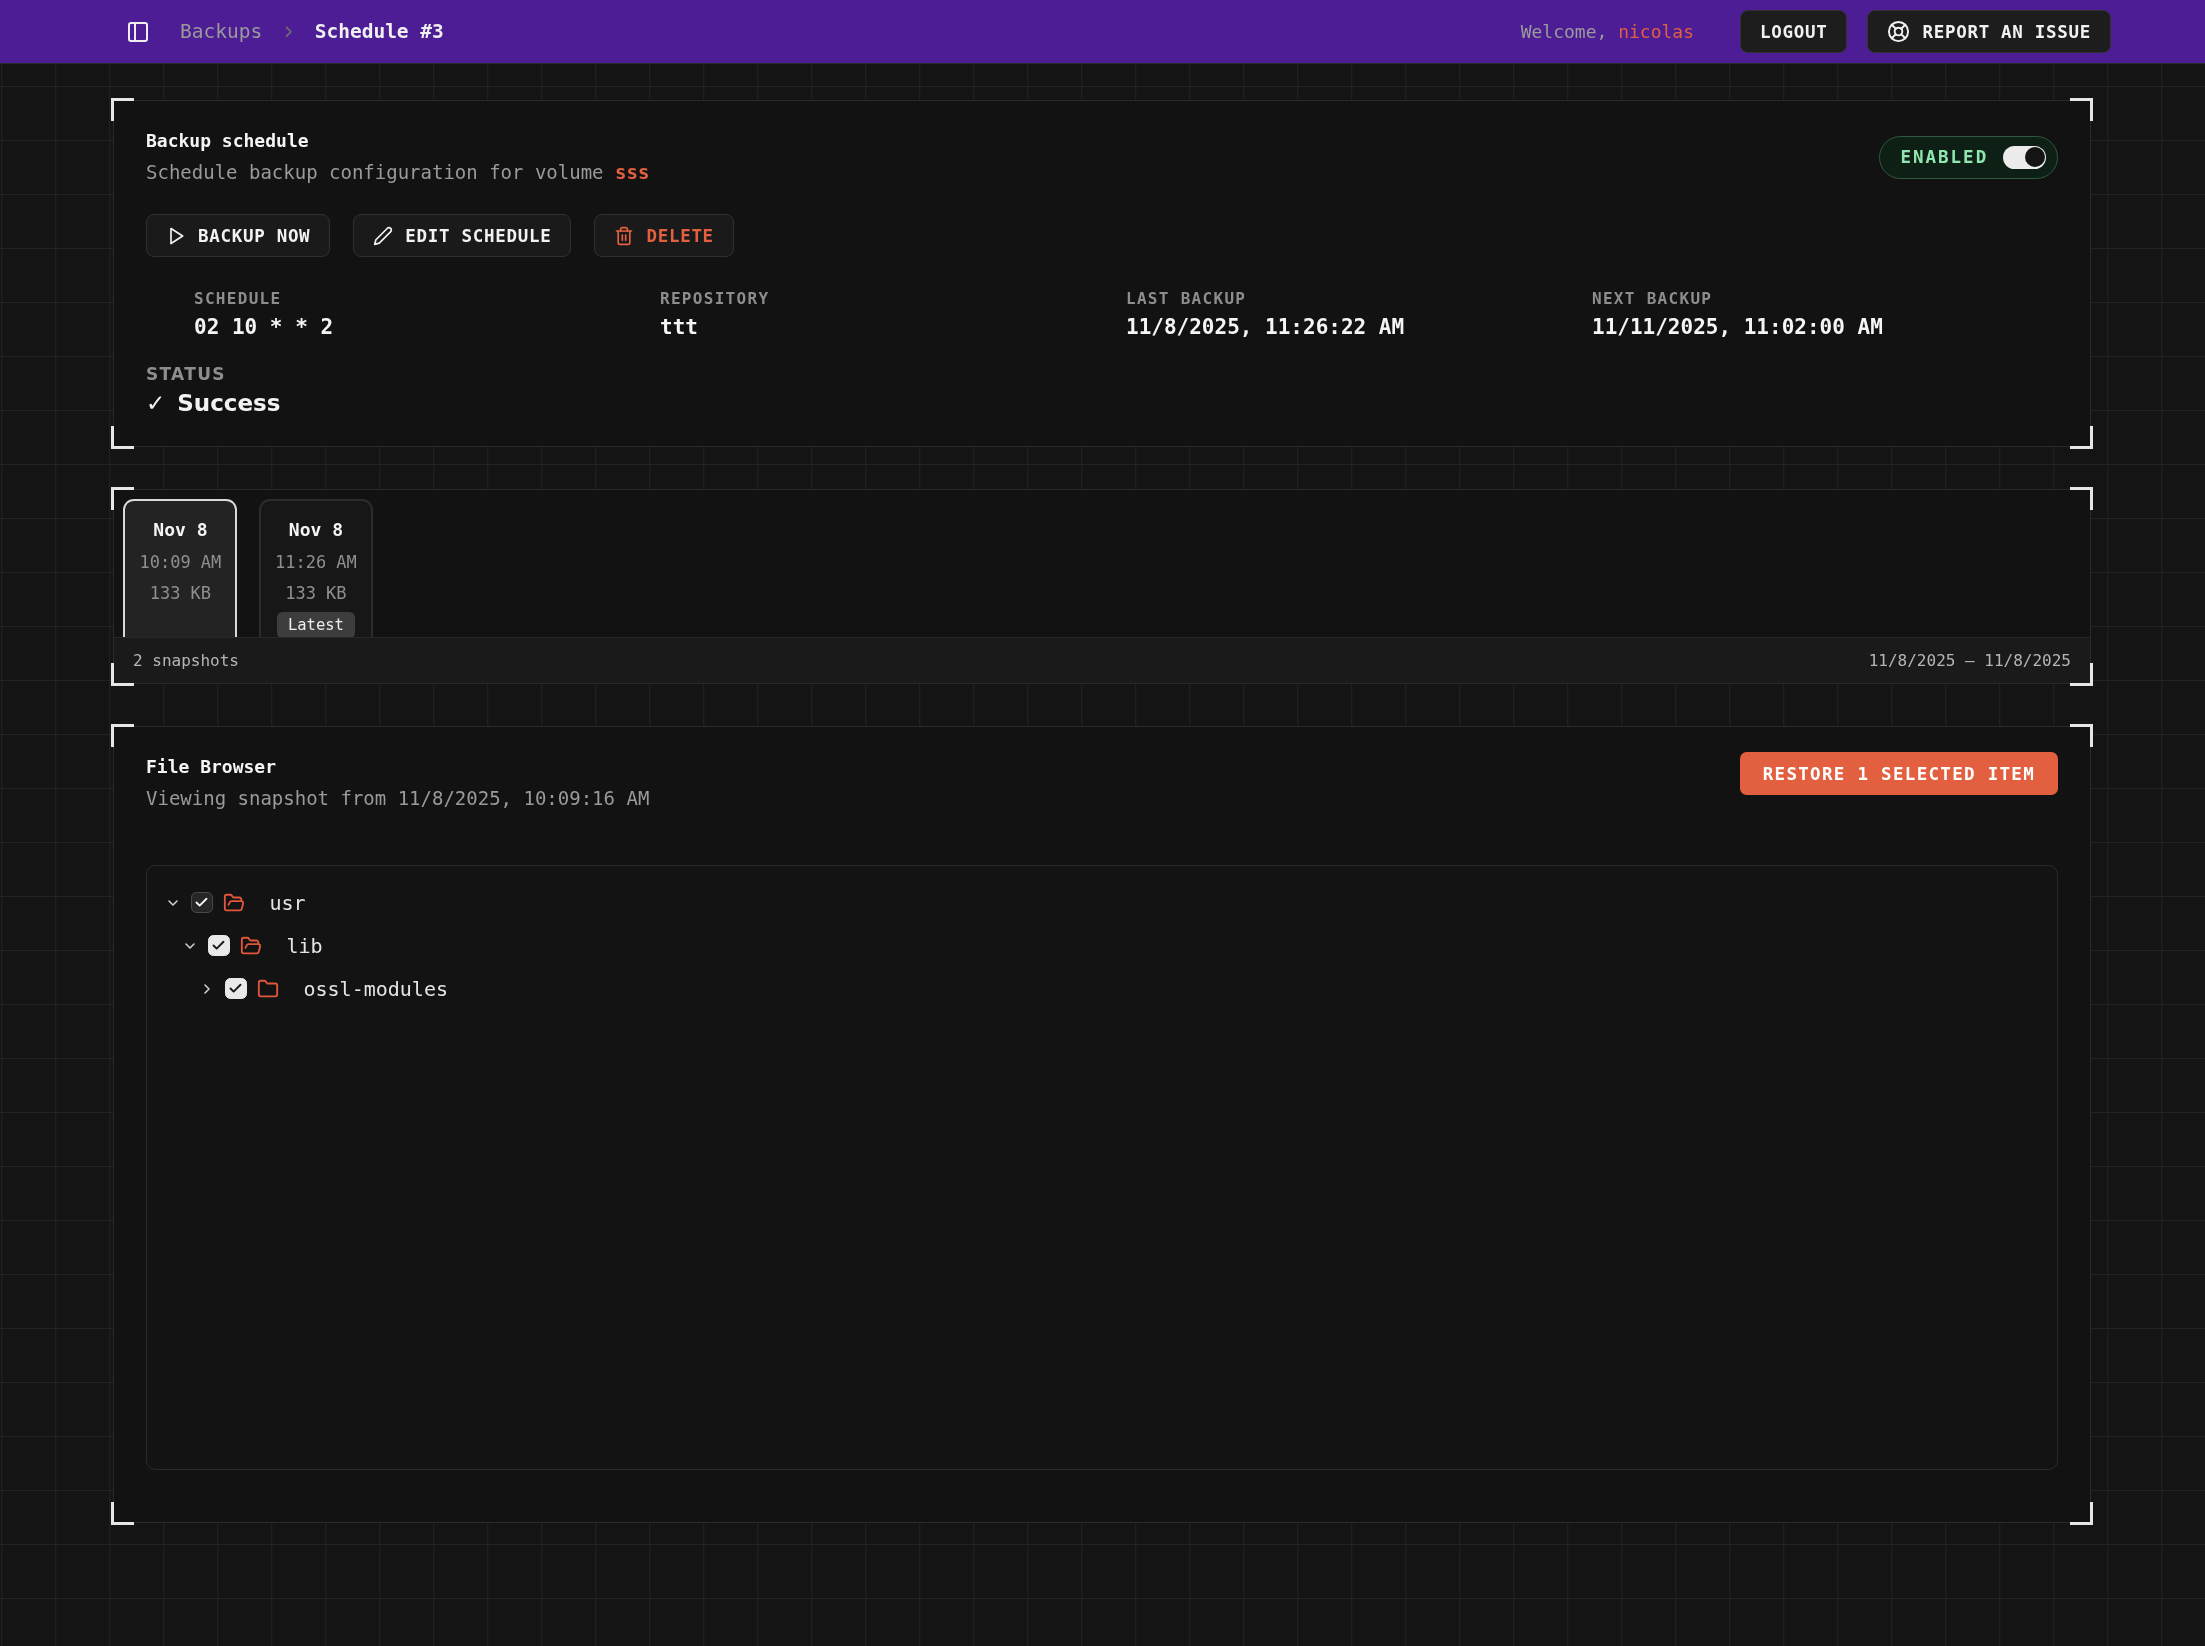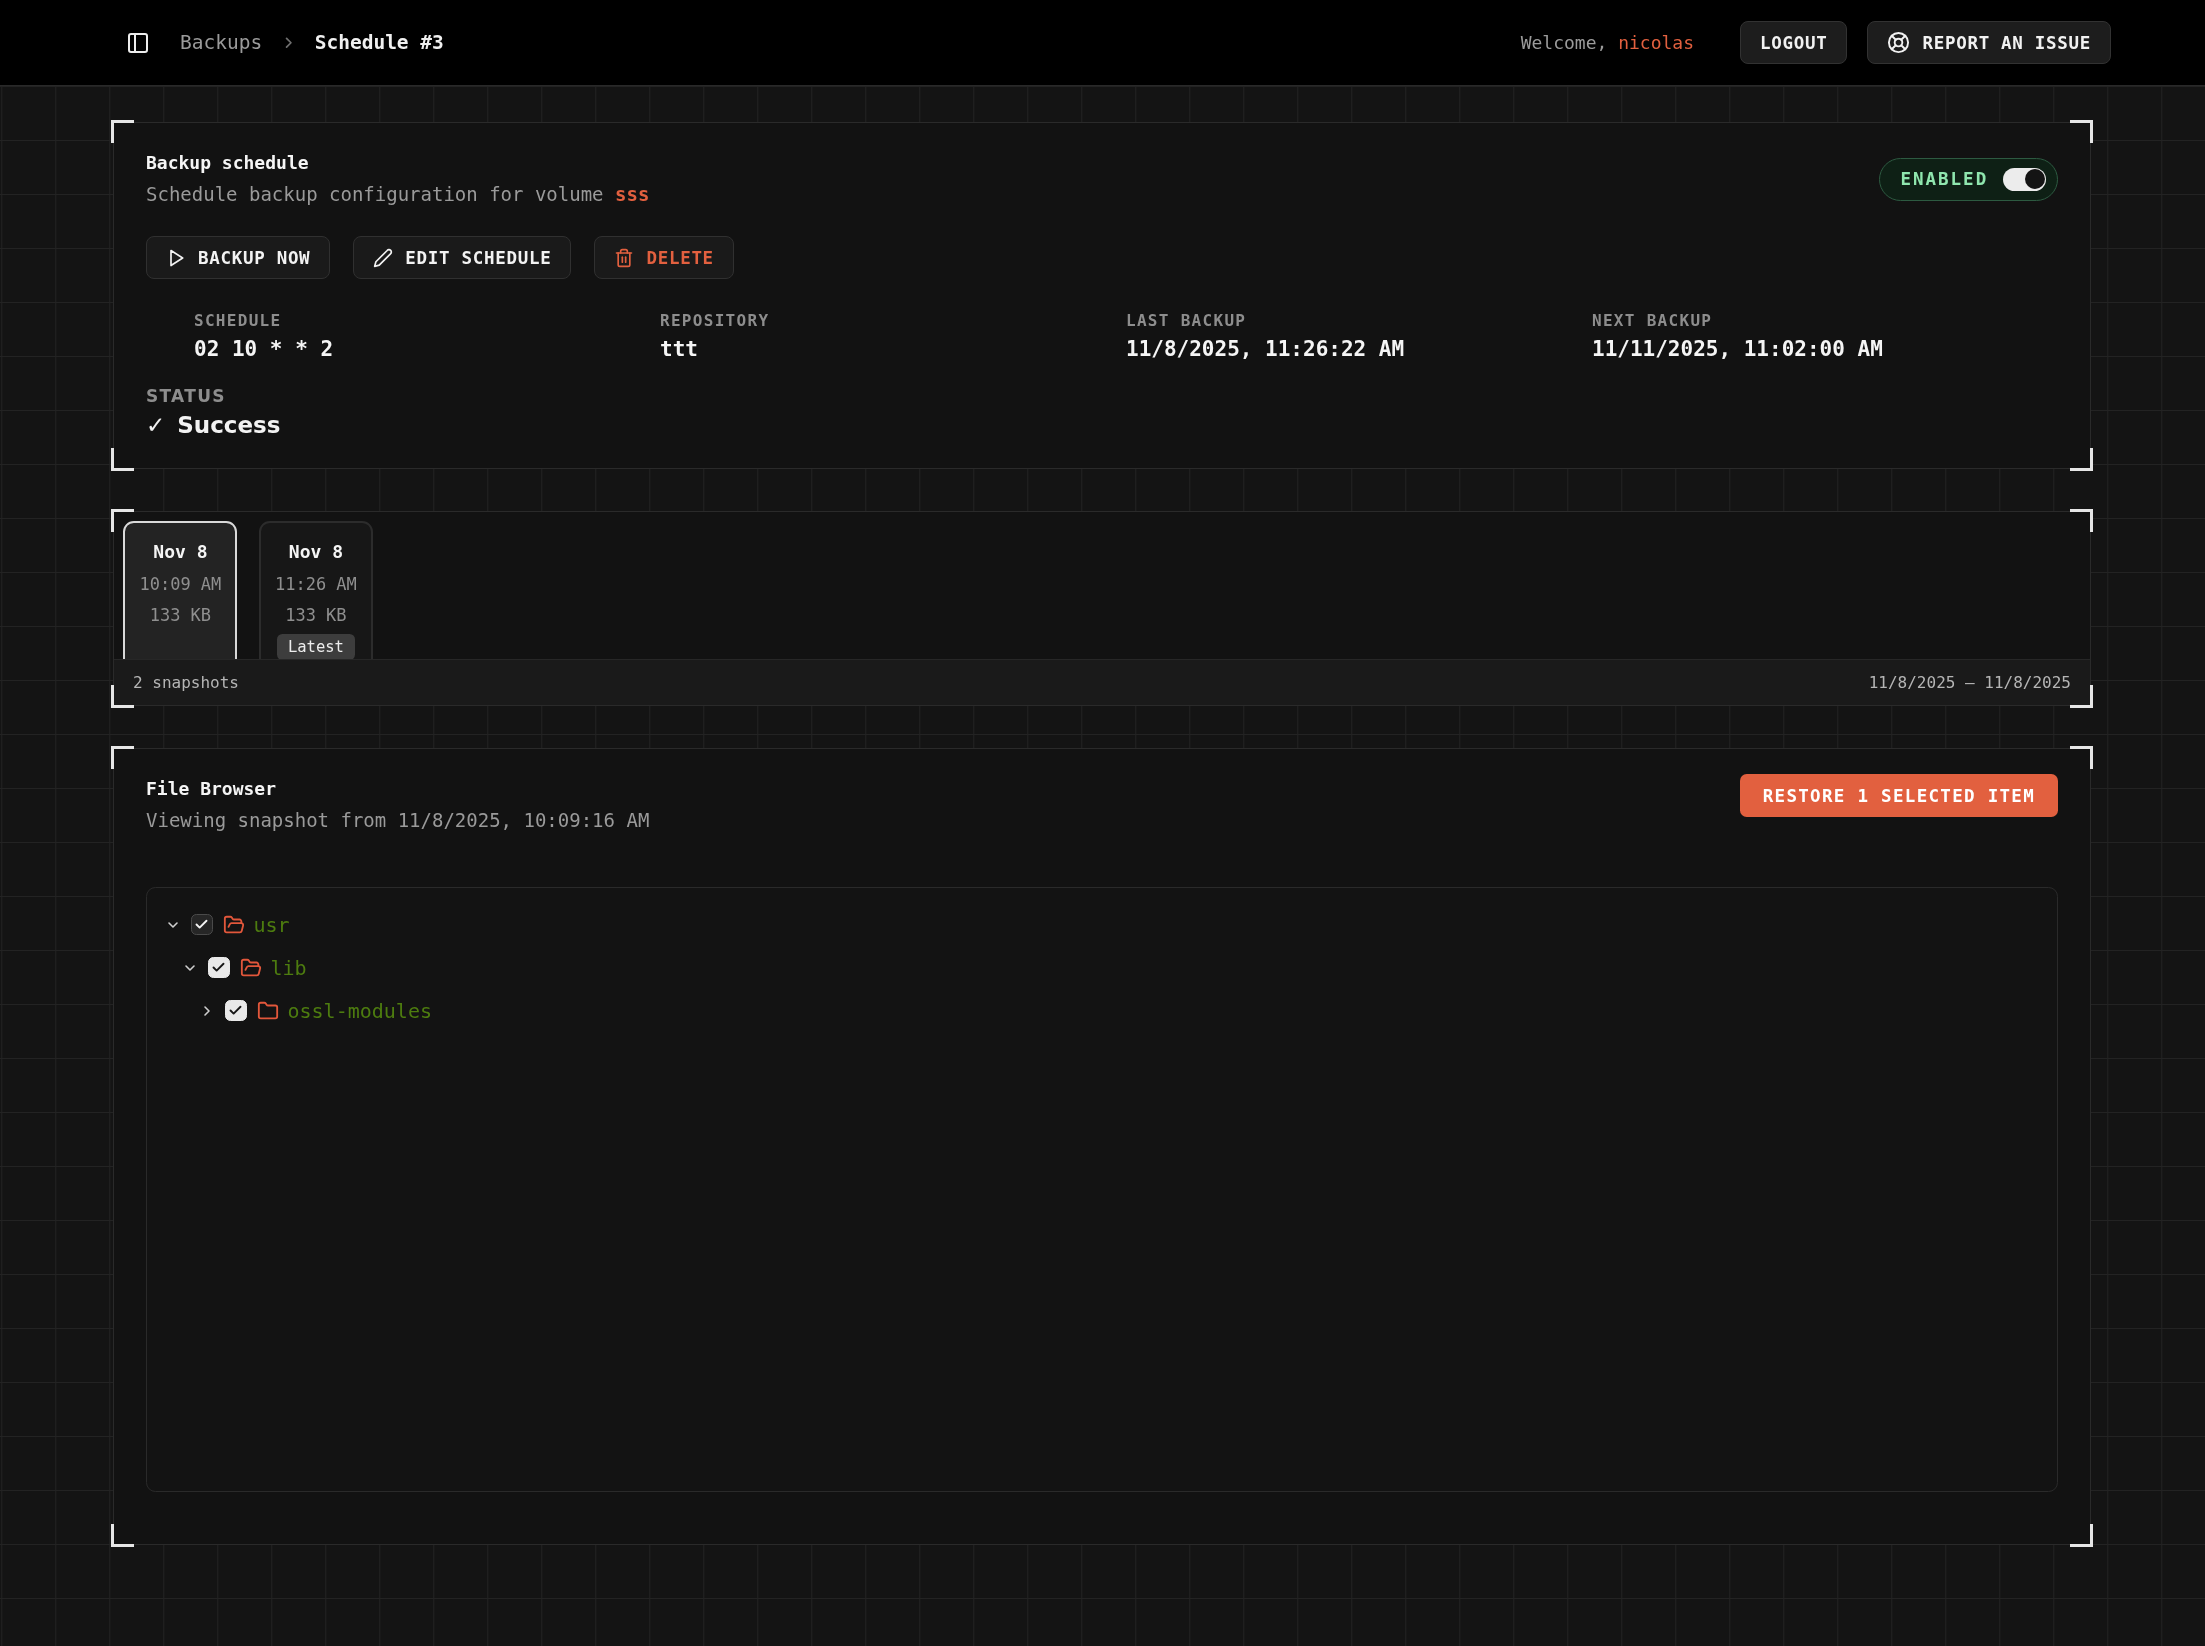--- a/index.html
+++ b/index.html
@@ -11,21 +11,21 @@
       linear-gradient(to right,#232323 1.3px,transparent 1.3px),
       linear-gradient(to bottom,#232323 1.3px,transparent 1.3px);
     background-size:54px 54px;
     background-position:1.3px 32px;
     color:#f2f2f2;
     overflow:hidden;
   }
 
   
   .topbar{
-    height:86px; background:#000000; border-bottom:1.3px solid #292929;
+    height:64px; background:#4c1d95; border-bottom:1.3px solid #292929;
     display:flex; align-items:center; justify-content:space-between;
     padding:0 94px 0 126px;
   }
   .topbar-left{ display:flex; align-items:center; }
   .icon-btn{ background:none;border:none;color:#ededed;display:flex;align-items:center;cursor:pointer; }
   .icon-btn svg{ width:24px;height:24px; }
   .crumbs{ display:flex; align-items:center; gap:17.5px; margin-left:30px; font-size:19.5px; }
   .crumb-parent{ color:#9a9a9a; }
   .crumb-sep{ color:#6f6f6f; display:flex; }
   .crumb-sep svg{ width:17.5px;height:17.5px; }
@@ -121,21 +121,21 @@
   .tw-chevron svg{ width:16px; height:16px; }
   .checkbox{
     width:21.5px; height:21.5px; border-radius:5.4px; margin-left:6.7px;
     display:flex; align-items:center; justify-content:center; cursor:pointer;
   }
   .checkbox.dark{ background:#262626; border:1.3px solid #4a4a4a; color:#f5f5f5; }
   .checkbox.light{ background:#e9e9e9; border:1.3px solid #e9e9e9; color:#161616; }
   .checkbox svg{ width:15px; height:15px; }
   .folder{ margin-left:10.8px; display:flex; color:#e2573b; }
   .folder svg{ width:22px; height:22px; }
-  .tree-label{ margin-left:8px; font-size:20px; color:#4d7c0f; }
+  .tree-label{ margin-left:24px; font-size:20px; color:#e5e5e5; }
 </style>
 </head>
 <body>
 
 <header class="topbar">
   <div class="topbar-left">
     <button class="icon-btn">
       <span style="display:flex">
         <svg viewBox="0 0 24 24" fill="none" stroke="currentColor" stroke-width="2" stroke-linecap="round" stroke-linejoin="round">
             <rect x="3" y="3" width="18" height="18" rx="2"></rect>

